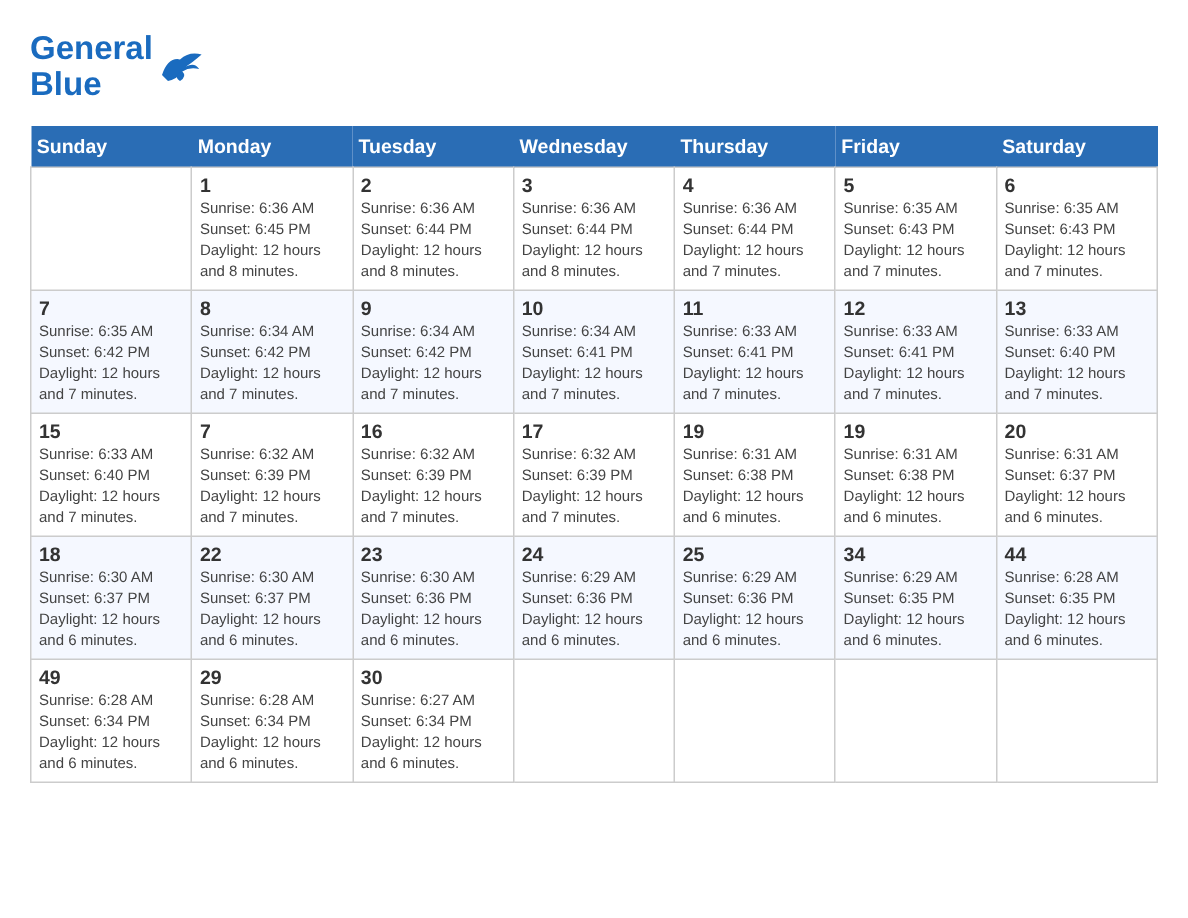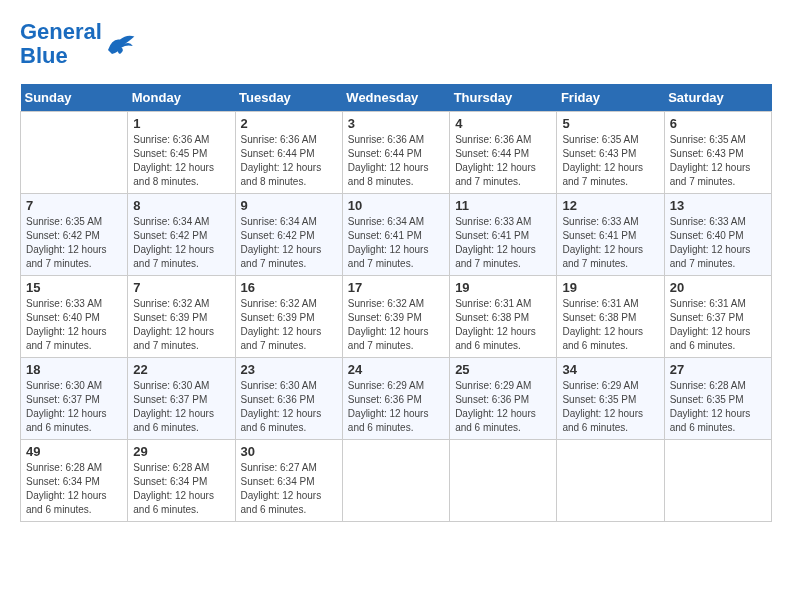--- a/index.html
+++ b/index.html
@@ -284,21 +284,21 @@
           Sunrise: 6:29 AM<br>Sunset: 6:36 PM<br>Daylight: 12 hours and 6 minutes.
         </div>
       </td>
         <td>
         <span class="day-num">34</span>
         <div class="day-detail">
           Sunrise: 6:29 AM<br>Sunset: 6:35 PM<br>Daylight: 12 hours and 6 minutes.
         </div>
       </td>
         <td>
-        <span class="day-num">27</span>
+        <span class="day-num">44</span>
         <div class="day-detail">
           Sunrise: 6:28 AM<br>Sunset: 6:35 PM<br>Daylight: 12 hours and 6 minutes.
         </div>
       </td>
       </tr>
       <tr>
         <td>
         <span class="day-num">49</span>
         <div class="day-detail">
           Sunrise: 6:28 AM<br>Sunset: 6:34 PM<br>Daylight: 12 hours and 6 minutes.

